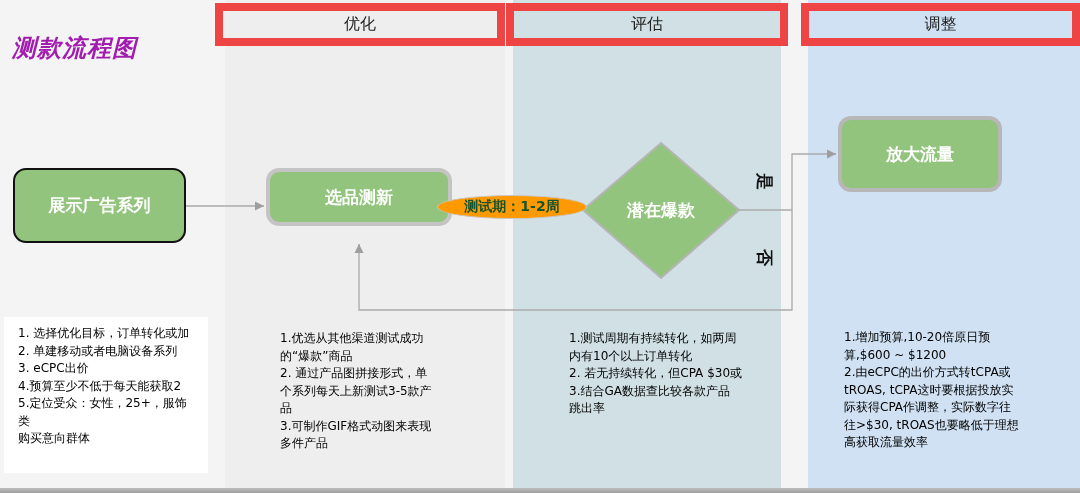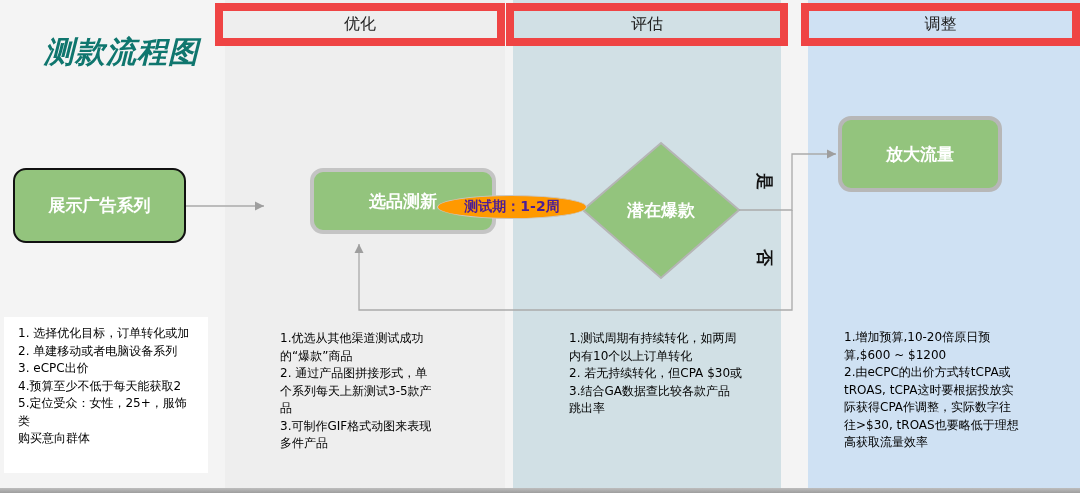--- a/index.html
+++ b/index.html
@@ -19,41 +19,41 @@
     position: absolute; top: 3px; height: 43px;
     border: 8px solid #ef4444;
     display: flex; align-items: center; justify-content: center;
     font-size: 16px; color: #222;
   }
   .h-optimize { left: 215px; width: 290px; background: #eeeeee; }
   .h-evaluate { left: 506px; width: 282px; background: #d1e0e5; }
   .h-adjust { left: 801px; width: 279px; background: #cfe1f3; }
 
   .page-title {
-    position: absolute; left: 44px; top: 32px;
-    font-size: 30px; font-weight: bold; font-style: italic; color: #0f766e;
+    position: absolute; left: 12px; top: 32px;
+    font-size: 24px; font-weight: bold; font-style: italic; color: #a21caf;
     letter-spacing: 1px;
   }
 
   .node {
     position: absolute;
     background: #93c47d;
     color: #fff; font-weight: bold; font-size: 17px;
     display: flex; align-items: center; justify-content: center;
     border-radius: 13px;
   }
   .node-start { left: 13px; top: 168px; width: 173px; height: 75px; border: 2.5px solid #111; }
-  .node-select { left: 266px; top: 168px; width: 186px; height: 66px; border: 4px solid #c4c4c4; margin-left: 44px; }
+  .node-select { left: 266px; top: 168px; width: 186px; height: 58px; border: 4px solid #c4c4c4; }
   .node-amplify { left: 838px; top: 116px; width: 164px; height: 76px; border: 4px solid #b7b7b7; }
 
   .pill {
     position: absolute; left: 437px; top: 195px; width: 150px; height: 24px;
     background: #ff9900; border: 1.5px solid #c7c7c7; border-radius: 50%;
     display: flex; align-items: center; justify-content: center;
-    font-size: 14px; font-weight: bold; color: #4c1d95; z-index: 3;
+    font-size: 14px; font-weight: bold; color: #14532d; z-index: 3;
   }
 
   .diamond-label {
     position: absolute; left: 583px; top: 143px; width: 156px; height: 135px;
     display: flex; align-items: center; justify-content: center;
     color: #fff; font-weight: bold; font-size: 17px; z-index: 2;
   }
 
   .branch-label {
     position: absolute; font-size: 17px; font-weight: bold; color: #111;

